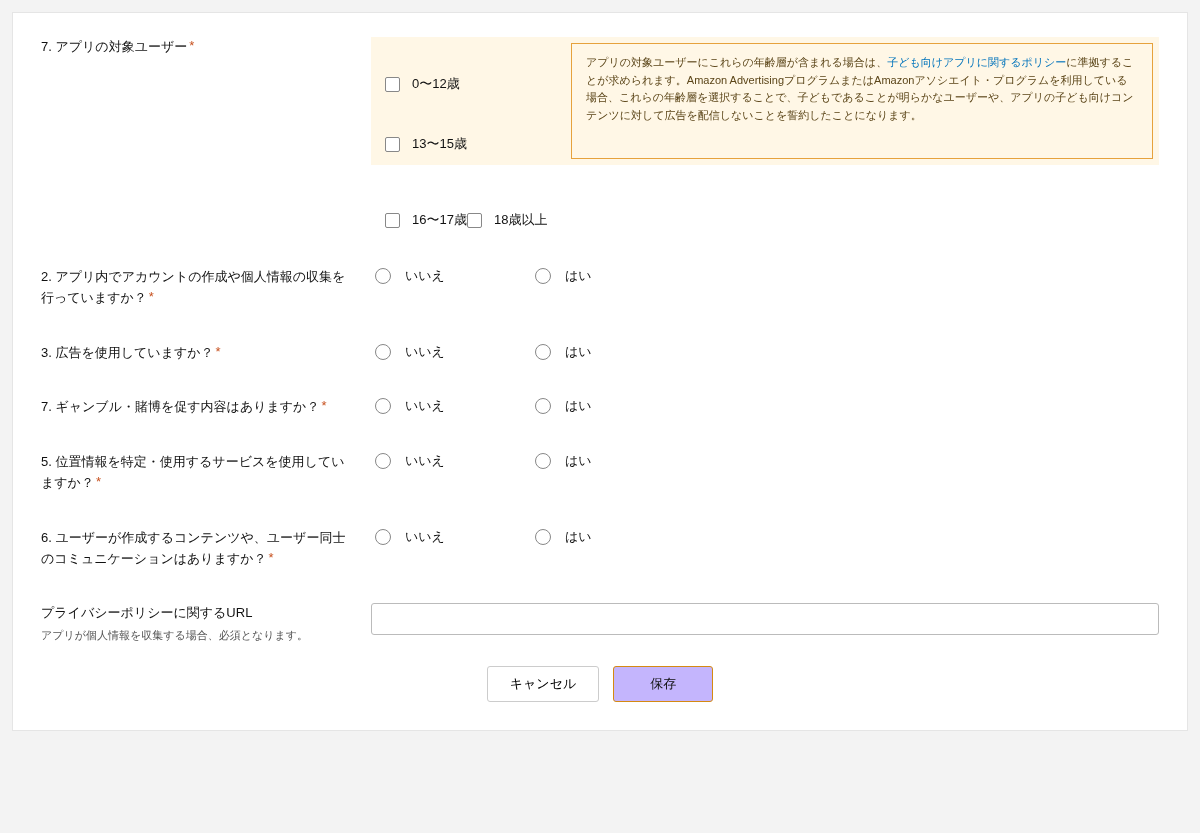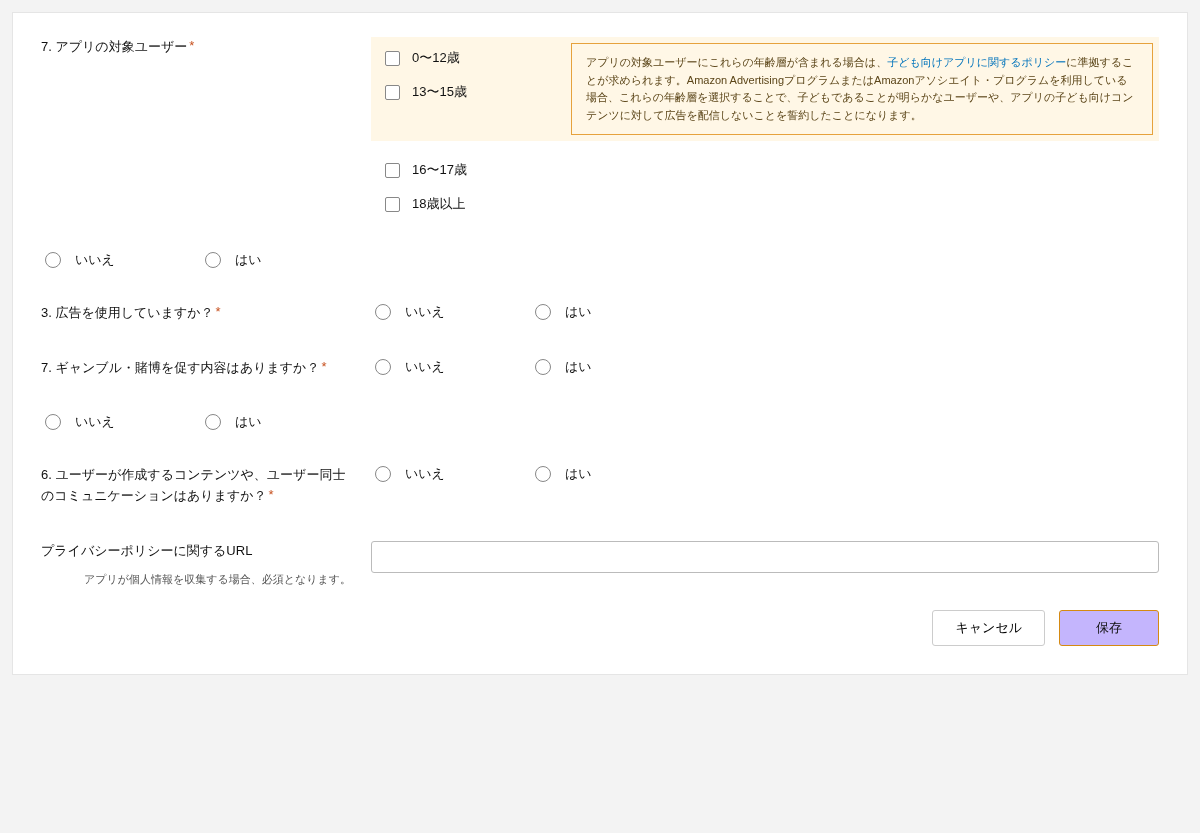--- a/index.html
+++ b/index.html
@@ -30,22 +30,21 @@
   .row.tight { margin-bottom: 22px; }
   .label-col {
     flex: 0 0 330px;
     padding-right: 20px;
     line-height: 1.6;
   }
   .label-col .sub {
     font-size: 11px;
     color: #555;
     line-height: 1.5;
-    margin-top: 10px;
-    text-align: right;
+    margin-top: 3px;
   }
   .req {
     color: #c7511f;
     margin-left: 2px;
     position: relative;
     top: -1px;
   }
   .input-col { flex: 1; }
 
   
@@ -69,28 +68,29 @@
     border-radius: 0;
     background: #fff7e6;
     padding: 10px 14px;
     font-size: 11px;
     line-height: 1.6;
     color: #5b4518;
   }
   .notice a { color: #0073bb; text-decoration: none; cursor: pointer; }
   .q1-checks-bottom {
     display: flex;
-    flex-direction: column;
-    gap: 16px;
+    flex-direction: row;
+    gap: 0;
     padding: 4px 14px;
   }
   .check-item {
     display: flex;
     align-items: center;
     gap: 12px;
+    margin-top: 26px;
   }
   .checkbox {
     width: 15px; height: 15px;
     border: 1.5px solid #888;
     border-radius: 2px;
     background: #fff;
     cursor: pointer;
     flex-shrink: 0;
   }
   .check-label { font-size: 13px; }
@@ -128,21 +128,21 @@
   }
   .hint-right {
     text-align: right;
     font-size: 11px;
     color: #777;
     margin-top: 4px;
   }
 
   .button-row {
     display: flex;
-    justify-content: flex-end;
+    justify-content: center;
     gap: 14px;
     margin-top: 22px;
   }
   .btn {
     min-width: 100px;
     height: 36px;
     padding: 0 22px;
     border-radius: 3px;
     font-size: 13px;
     cursor: pointer;
@@ -190,20 +190,23 @@
           <div class="check-item">
             <div class="checkbox"></div>
             <span class="check-label">18歳以上</span>
           </div>
         </div>
       </div>
     </div>
   </div>
 
   <div class="row">
+    <div class="label-col">
+      <span>2. アプリ内でアカウントの作成や個人情報の収集を行っていますか？</span><span class="req">*</span>
+    </div>
     <div class="input-col">
       <div class="radio-row">
         <div class="radio-item">
           <div class="radio"></div>
           <span class="radio-label">いいえ</span>
         </div>
         <div class="radio-item">
           <div class="radio"></div>
           <span class="radio-label">はい</span>
         </div>
@@ -241,20 +244,23 @@
         </div>
         <div class="radio-item">
           <div class="radio"></div>
           <span class="radio-label">はい</span>
         </div>
       </div>
     </div>
   </div>
 
   <div class="row">
+    <div class="label-col">
+      <span>5. 位置情報を特定・使用するサービスを使用していますか？</span><span class="req">*</span>
+    </div>
     <div class="input-col">
       <div class="radio-row">
         <div class="radio-item">
           <div class="radio"></div>
           <span class="radio-label">いいえ</span>
         </div>
         <div class="radio-item">
           <div class="radio"></div>
           <span class="radio-label">はい</span>
         </div>

